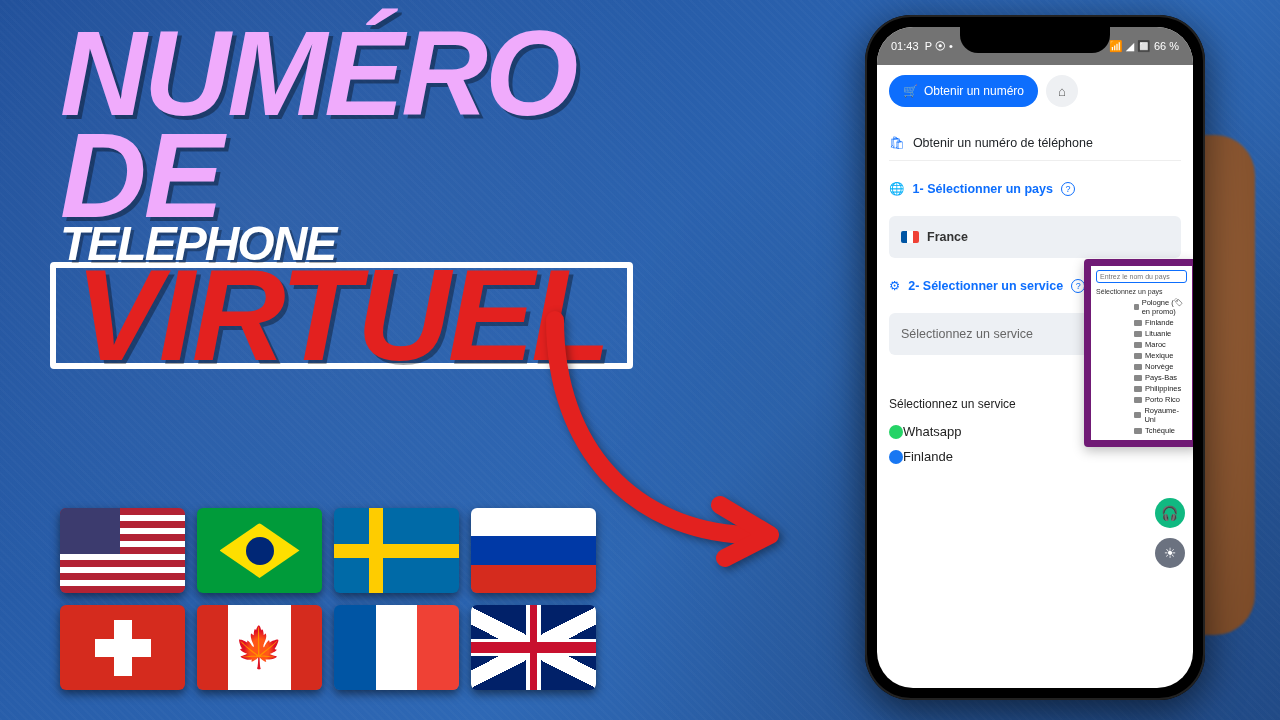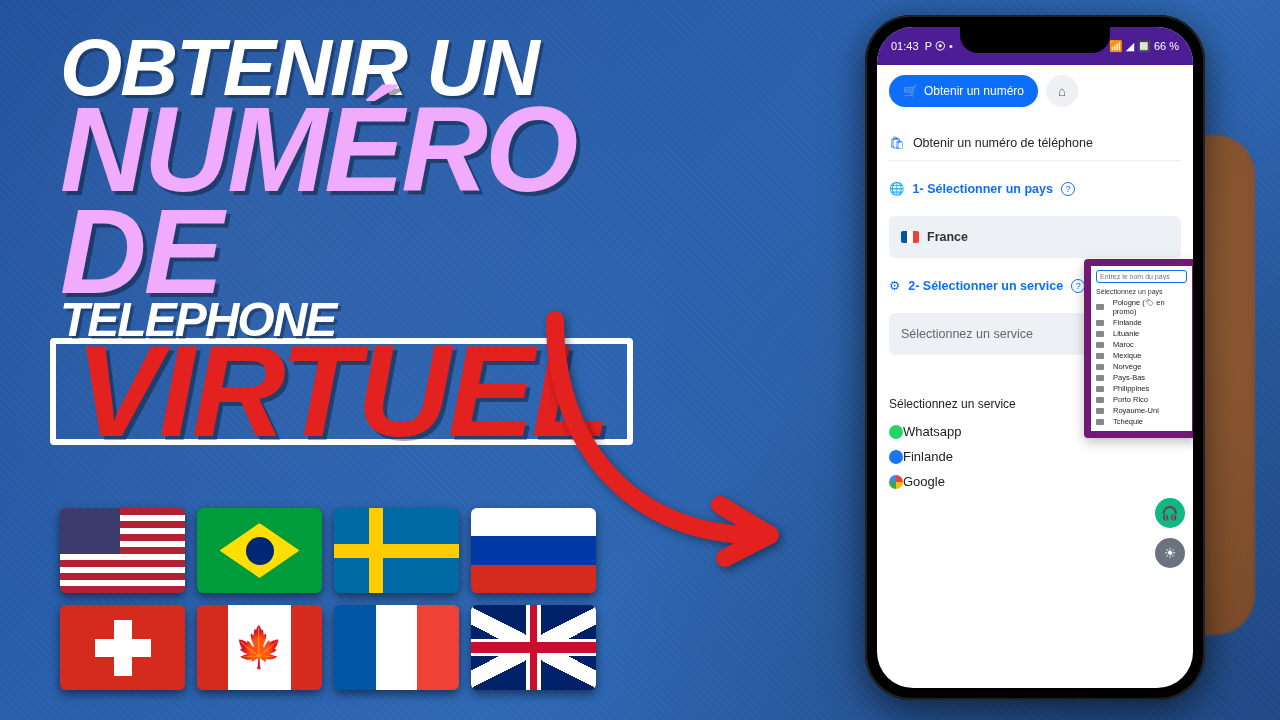--- a/index.html
+++ b/index.html
@@ -45,21 +45,21 @@
   linear-gradient(-27deg,transparent 44%,#fff 44% 56%,transparent 56%);}
 .flag-gb::after{content:"";position:absolute;inset:0;background:
   linear-gradient(to bottom,transparent 44%,#c8102e 44% 56%,transparent 56%),
   linear-gradient(to right,transparent 47%,#c8102e 47% 53%,transparent 53%);}
 
 .phone-wrap{ position:absolute; right:55px; top:15px; width:360px; height:690px; }
 .hand{position:absolute; right:-30px; top:120px; width:140px; height:500px; background:radial-gradient(ellipse at 40% 30%,#a66a3f,#7a4a28); border-radius:80px 40px 40px 80px; z-index:0; filter:blur(1px);}
 .phone{ position:relative; width:340px; height:685px; background:#000; border-radius:46px; padding:12px; box-shadow:0 10px 40px rgba(0,0,0,.6), inset 0 0 0 2px #222; z-index:2;}
 .screen{ width:100%; height:100%; background:#fff; border-radius:36px; overflow:hidden; position:relative;}
 .notch{ position:absolute; top:0; left:50%; transform:translateX(-50%); width:150px; height:26px; background:#000; border-radius:0 0 18px 18px; z-index:10;}
-.statusbar{ height:38px; background:#4c1d95; color:#fff; font-size:11px; display:flex; align-items:center; justify-content:space-between; padding:0 14px;gap:24px;}
+.statusbar{ height:38px; background:#737373; color:#fff; font-size:11px; display:flex; align-items:center; justify-content:space-between; padding:0 14px;gap:24px;}
 .statusbar .right{display:flex;align-items:center;gap:3px;}
 .app{ padding:10px 12px; font-size:12.5px; color:#212529;}
 .top-btns{display:flex;gap:8px;margin-bottom:18px;}
 .btn-primary{ background:#0d6efd; color:#fff; border-radius:20px; padding:7px 14px; display:inline-flex; align-items:center; gap:6px; font-size:12px; border:none;}
 .btn-ghost{ background:#eef0f3; border-radius:50%; width:32px; height:32px; display:flex; align-items:center; justify-content:center; color:#555; border:none;}
 .section-title{display:flex;align-items:center;gap:8px;font-weight:500;padding:10px 0;border-bottom:1px solid #eee;}
 .blue-link{color:#0d6efd;font-weight:600;}
 .help{display:inline-flex;width:14px;height:14px;border:1px solid #0d6efd;border-radius:50%;align-items:center;justify-content:center;font-size:9px;color:#0d6efd;}
 .country-box{ background:#edf0f4; border-radius:6px; padding:14px 12px; margin:10px 0; display:flex; align-items:center; gap:8px; font-weight:600; color:#333; position:relative;}
 .mini-flag{width:18px;height:12px;border-radius:2px;display:inline-block;background:linear-gradient(to right,#0055a4 0 33%,#fff 33% 66%,#ef4135 66% 100%);}
@@ -71,31 +71,30 @@
 .ic-wa{background:#25d366;}
 .ic-fb{background:#1877f2;}
 .ic-go{background:conic-gradient(#ea4335 0 25%,#fbbc05 25% 50%,#34a853 50% 75%,#4285f4 75% 100%);}
 .fab{position:absolute;right:8px;width:30px;height:30px;border-radius:50%;display:flex;align-items:center;justify-content:center;color:#fff;font-size:14px;}
 .fab1{bottom:160px;background:#10b981;}
 .fab2{bottom:120px;background:#6b7280;}
 
 .dropdown{ position:absolute; right:-6px; top:232px; width:115px; background:#fff; border:7px solid #701a75; border-radius:4px; font-size:7.5px; padding:4px 5px; box-shadow:0 4px 12px rgba(0,0,0,.25); z-index:20;}
 .dropdown input{width:100%;border:1px solid #0d6efd;border-radius:3px;padding:2px 3px;font-size:7px;margin-bottom:3px;}
 .dropdown .dt{font-size:7px;color:#333;margin:2px 0;}
-.dropdown .di{display:flex;align-items:center;gap:9px;padding:1px 0;color:#222;}
+.dropdown .di{display:flex;align-items:center;gap:3px;padding:1px 0;color:#222;margin-left:38px;}
 .dropdown .df{width:8px;height:6px;background:#888;border-radius:1px;display:inline-block;}
 
 .arrow{position:absolute;left:535px;top:300px;z-index:5;}
 .arrow svg{filter:drop-shadow(3px 3px 4px rgba(0,0,0,.4));}
 </style>
 </head>
 <body>
 
 <div class="left-text">
-  <div class="l1">OBTENIR UN</div>
   <div class="l2">NUMÉRO DE</div>
   <div class="l3">TELEPHONE</div>
   <div class="l4">VIRTUEL</div>
 </div>
 
 <div class="flags">
   <div class="flag flag-us"></div>
   <div class="flag flag-br"></div>
   <div class="flag flag-se"></div>
   <div class="flag flag-ru"></div>
@@ -169,24 +168,20 @@
         <div class="svc-list-title">Sélectionnez un service</div>
 
         <div class="svc-item">
           <span class="svc-icon ic-wa"></span>
           <span>Whatsapp</span>
         </div>
         <div class="svc-item">
           <span class="svc-icon ic-fb"></span>
           <span>Finlande</span>
         </div>
-        <div class="svc-item">
-          <span class="svc-icon ic-go"></span>
-          <span>Google</span>
-        </div>
 
         <div class="fab fab1">
             <span>🎧</span>
           </div>
         <div class="fab fab2">
             <span>☀</span>
           </div>
       </div>
 
       <div class="dropdown">

